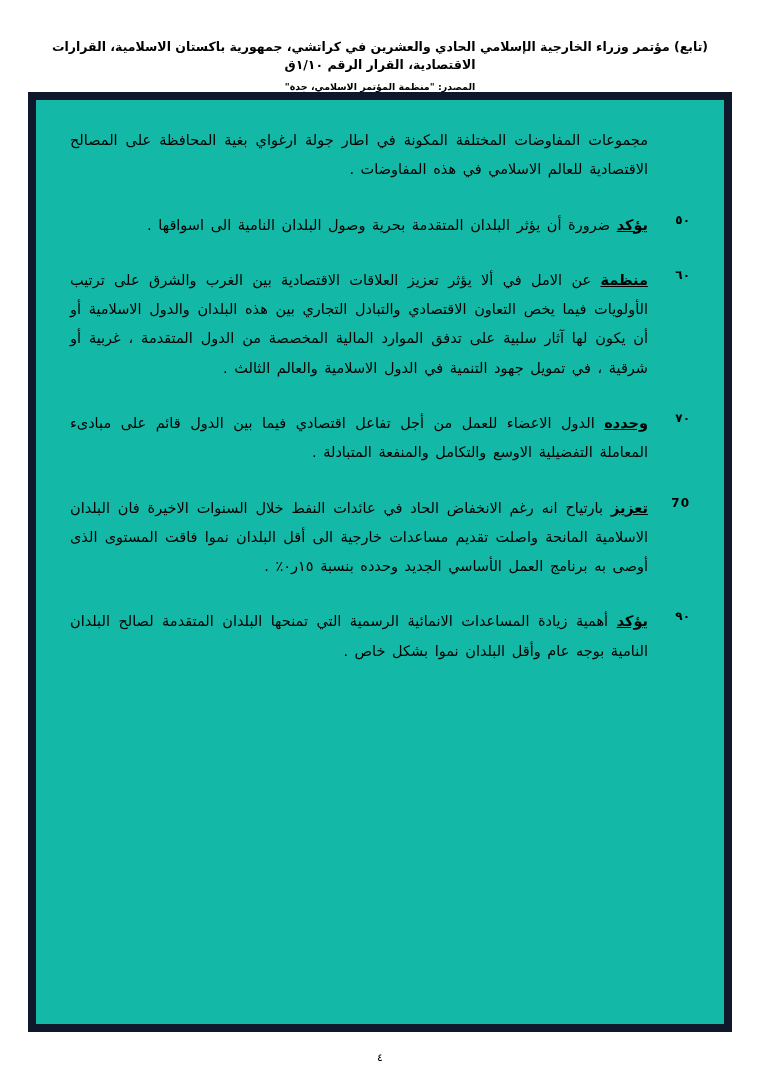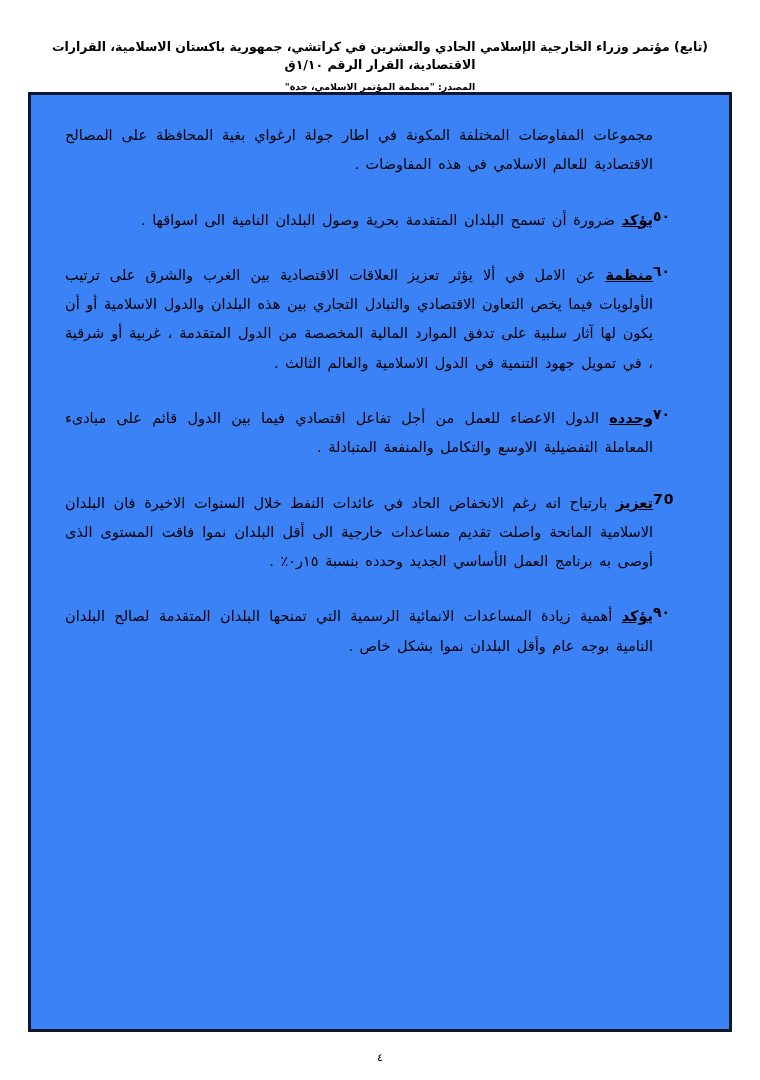--- a/index.html
+++ b/index.html
@@ -37,41 +37,41 @@
     font-size: 9.5px;
     font-weight: bold;
     direction: rtl;
   }
   .frame {
     position: absolute;
     top: 92px;
     right: 28px;
     left: 28px;
     bottom: 48px;
-    border: 3px solid #0f172a;
+    border: 8px solid #0f172a;
     box-sizing: border-box;
-    background: #3b82f6;
+    background: #14b8a6;
   }
   .body-inner {
     padding: 26px 34px 20px 34px;
     direction: rtl;
   }
   .para {
     display: flex;
     flex-direction: row;
     align-items: flex-start;
     margin-bottom: 26px;
   }
   .para:last-child { margin-bottom: 0; }
   .num {
     flex: 0 0 42px;
-    font-size: 14px;
+    font-size: 12px;
     font-weight: bold;
     padding-top: 2px;
-    text-align: left;
+    text-align: right;
     direction: rtl;
     letter-spacing: 1px;
   }
   .num.empty { visibility: hidden; }
   .text {
     flex: 1 1 auto;
     font-size: 14.5px;
     line-height: 2.02;
     text-align: justify;
     text-align-last: justify;
@@ -109,21 +109,21 @@
   <div class="frame">
     <div class="body-inner">
 
       <div class="para">
         <div class="num empty"></div>
         <div class="text lastline"><span class="lead"></span><span>مجموعات المفاوضات المختلفة المكونة في اطار جولة ارغواي بغية المحافظة على المصالح الاقتصادية للعالم الاسلامي في هذه المفاوضات .</span></div>
       </div>
 
       <div class="para">
         <div class="num">٥٠</div>
-        <div class="text lastline"><span class="lead">يؤكد</span><span> ضرورة أن تسمح البلدان المتقدمة بحرية وصول البلدان النامية الى اسواقها .</span></div>
+        <div class="text lastline"><span class="lead">يؤكد</span><span> ضرورة أن يؤثر البلدان المتقدمة بحرية وصول البلدان النامية الى اسواقها .</span></div>
       </div>
 
       <div class="para">
         <div class="num">٦٠</div>
         <div class="text lastline"><span class="lead">منظمة</span><span> عن الامل في ألا يؤثر تعزيز العلاقات الاقتصادية بين الغرب والشرق على ترتيب الأولويات فيما يخص التعاون الاقتصادي والتبادل التجاري بين هذه البلدان والدول الاسلامية أو أن يكون لها آثار سلبية على تدفق الموارد المالية المخصصة من الدول المتقدمة ، غربية أو شرقية ، في تمويل جهود التنمية في الدول الاسلامية والعالم الثالث .</span></div>
       </div>
 
       <div class="para">
         <div class="num">٧٠</div>
         <div class="text lastline"><span class="lead">وحدده</span><span> الدول الاعضاء للعمل من أجل تفاعل اقتصادي فيما بين الدول قائم على مبادىء المعاملة التفضيلية الاوسع والتكامل والمنفعة المتبادلة .</span></div>

